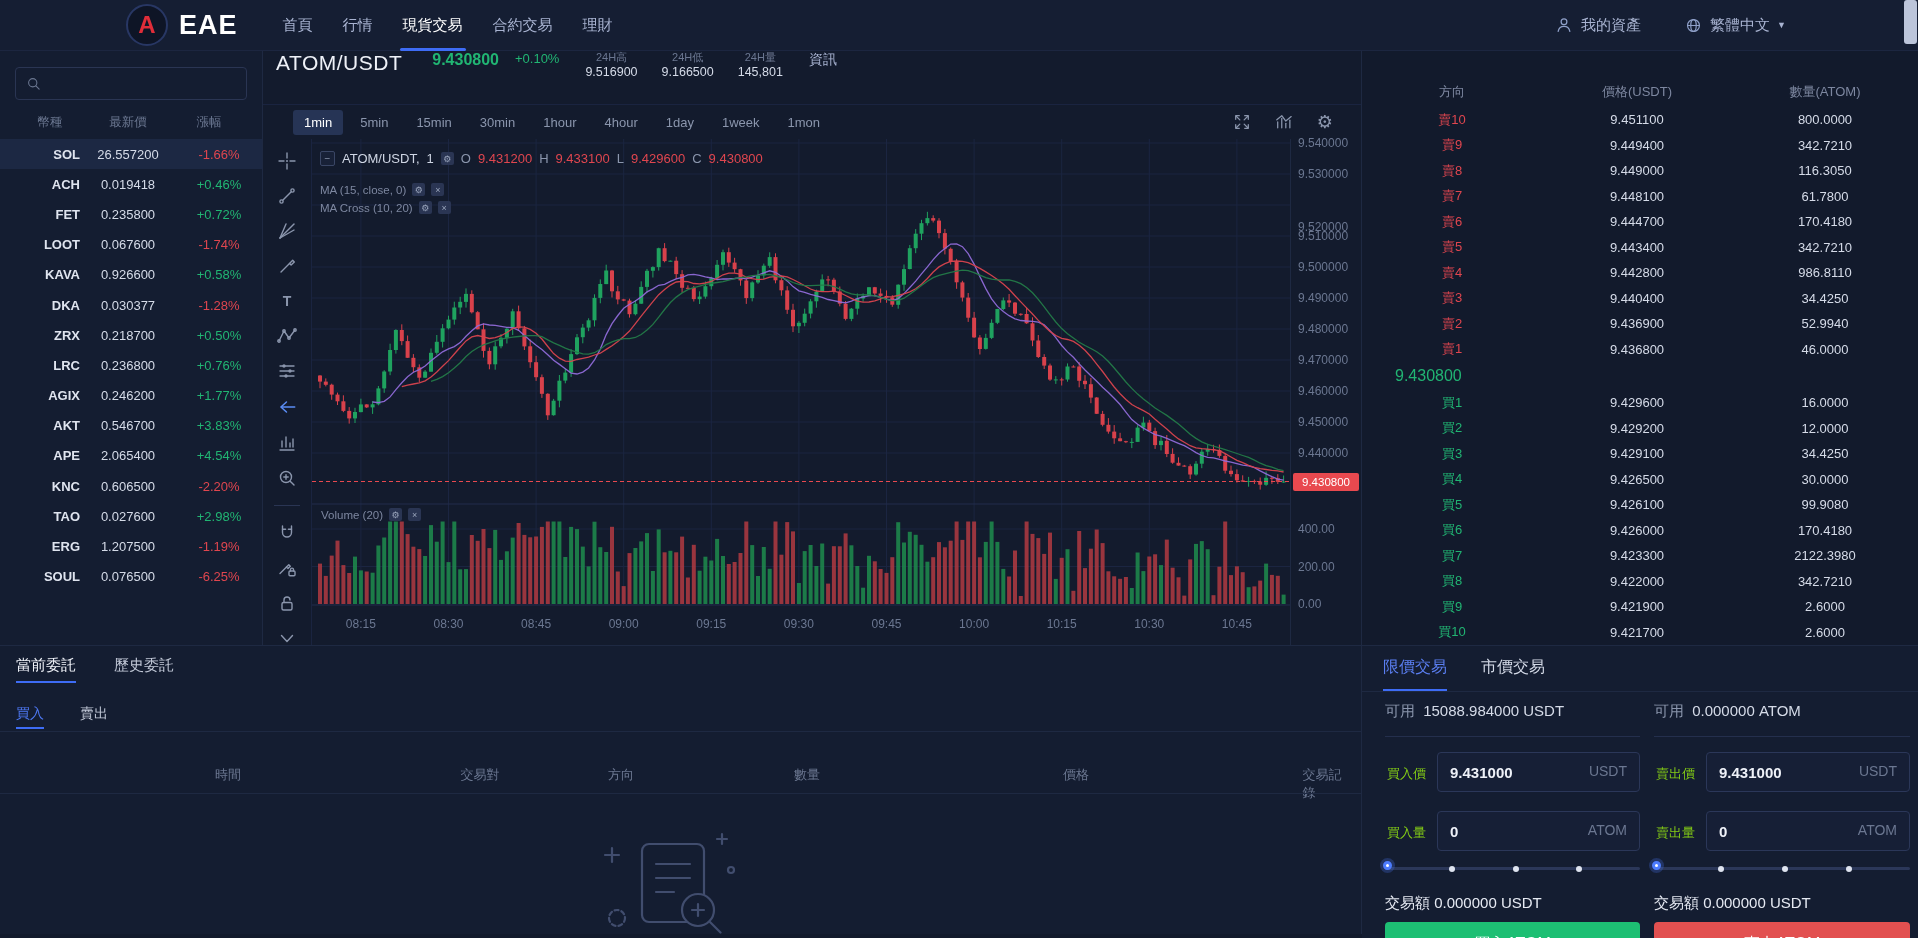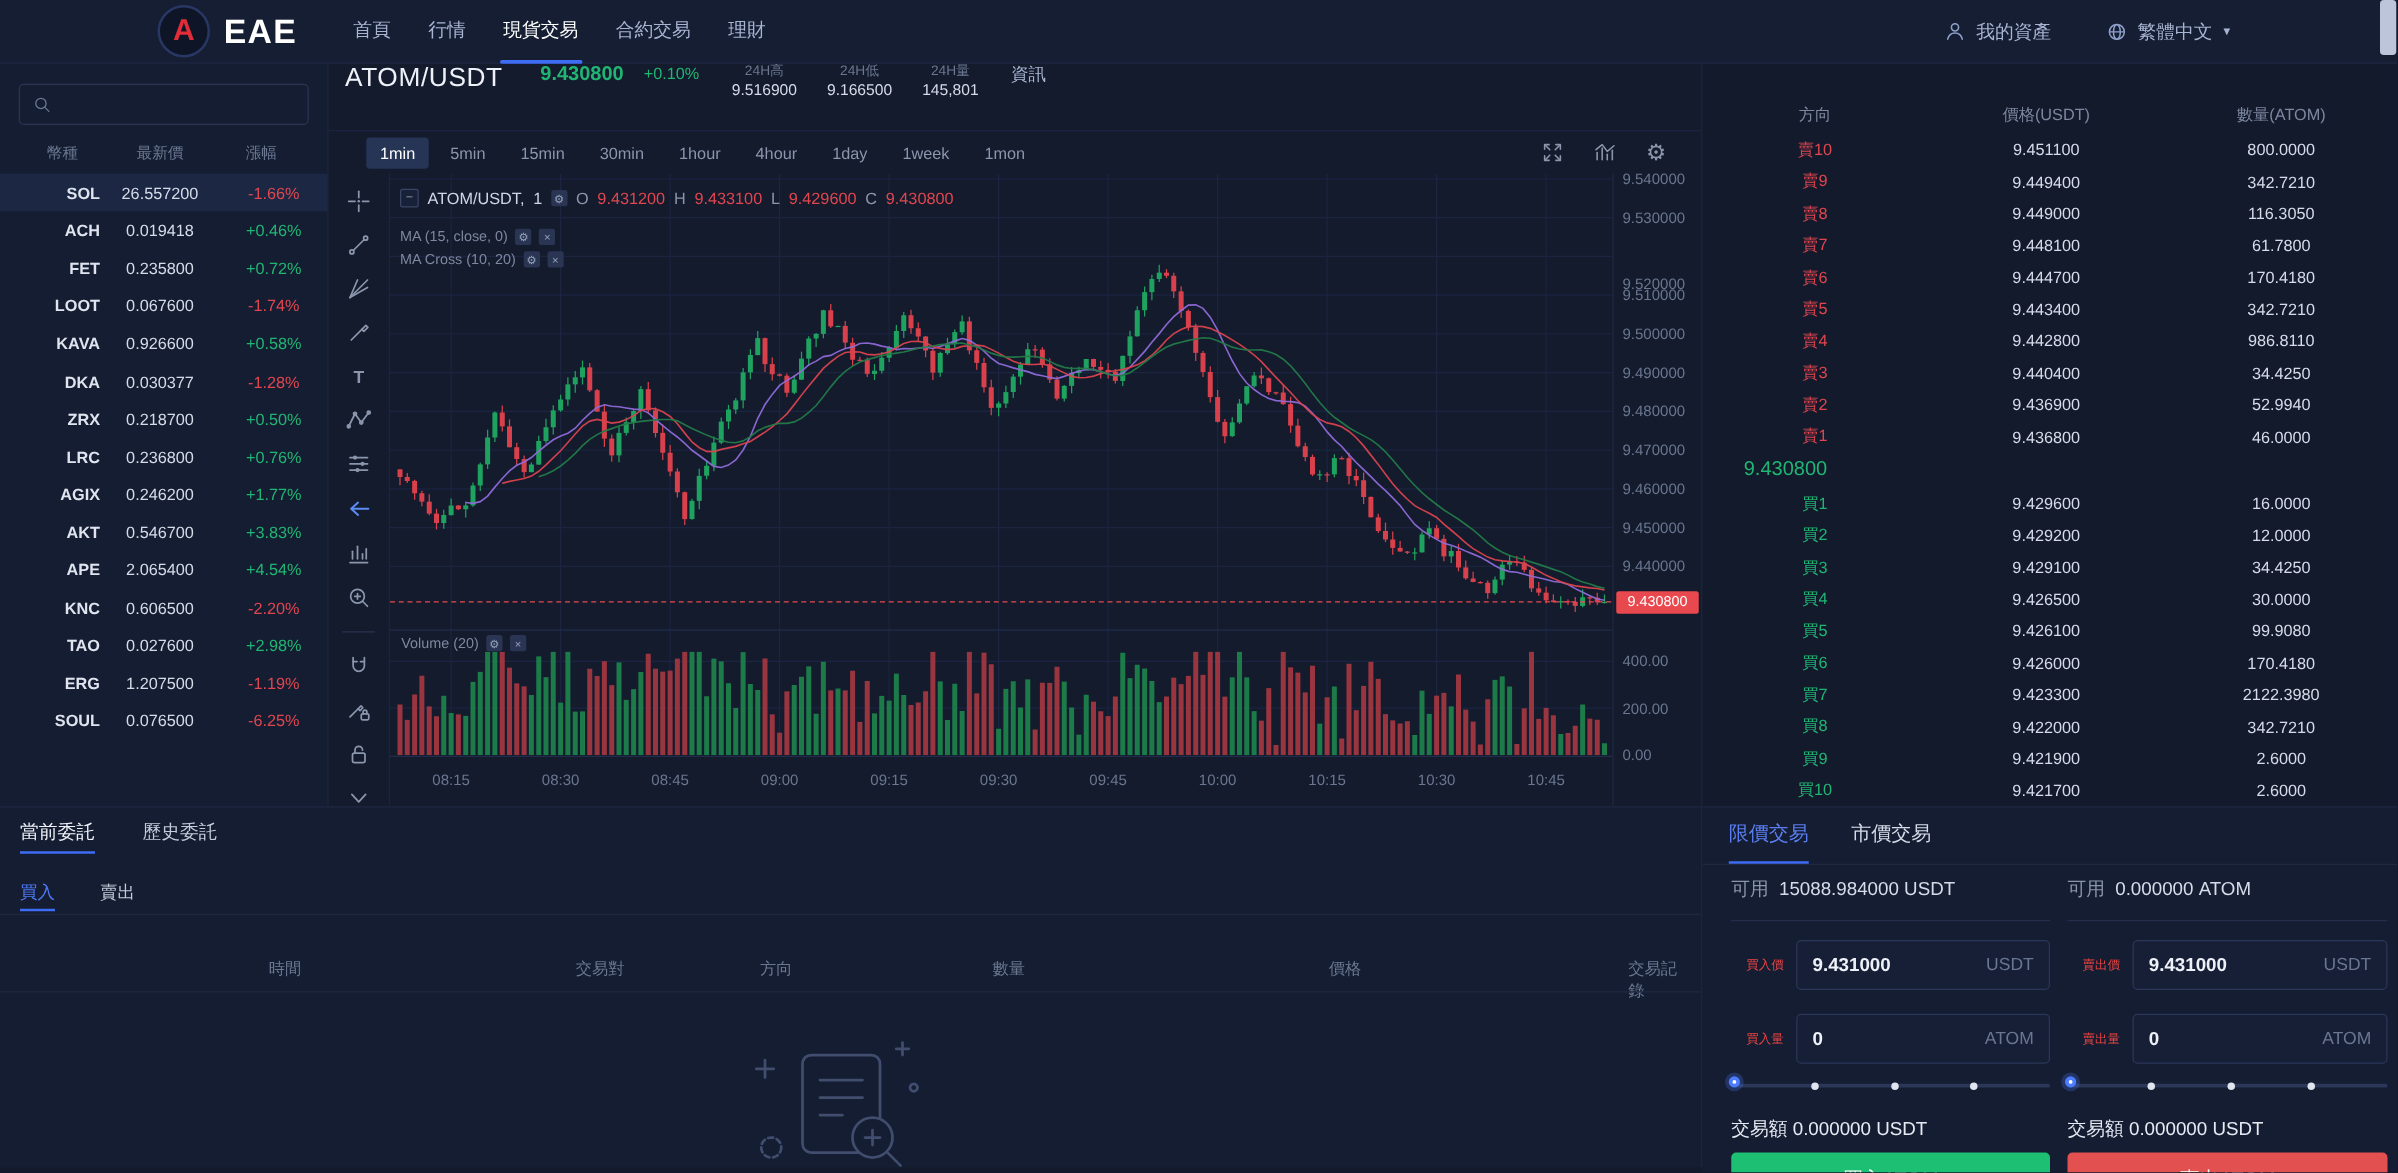--- a/index.html
+++ b/index.html
@@ -103,21 +103,21 @@
 .tp-tab.active::after{content:"";position:absolute;left:0;right:0;bottom:0;height:2px;background:#3e6cf5}
 .tp-body{position:absolute;left:0;top:46px;width:556px;height:247px}
 .tp-col{position:absolute;top:0;width:255px;height:247px}
 .tp-col.buy{left:23px}
 .tp-col.sell{left:292px;width:256px}
 .avail{position:absolute;left:0;top:10px;font-size:15px}
 .avail .a-label{color:#8b96ad}
 .avail .a-value{color:#d5dbe8;margin-left:4px}
 .col-div{position:absolute;left:0;top:44px;width:100%;border-top:1px solid #242f4d}
 .field-row{position:absolute;left:0;width:100%}
-.field-row .f-label{position:absolute;left:12px;font-size:10px;color:#ef4444;top:13px}
+.field-row .f-label{position:absolute;left:2px;font-size:13px;color:#84cc16;top:13px}
 .field-box{position:absolute;left:52px;right:0;height:40px;border:1px solid #2b3759;border-radius:4px;background:#161f36}
 .field-box input{position:absolute;left:12px;top:0;height:38px;width:120px;background:transparent;border:none;outline:none;color:#eef1f8;font-size:15px;font-weight:bold;font-family:"Liberation Sans",sans-serif}
 .field-box .unit{position:absolute;right:12px;top:10px;font-size:14px;color:#6b7791}
 .slider{position:absolute;left:0;width:100%;height:14px}
 .slider .track{position:absolute;left:0;right:0;top:6px;height:3px;background:#2b3759;border-radius:2px}
 .slider .dot{position:absolute;top:4.5px;width:6px;height:6px;border-radius:50%;background:#dfe4f0}
 .slider .handle{position:absolute;left:-2px;top:0;width:9px;height:9px;border-radius:50%;background:#fff;border:3px solid #4d7cfe;box-shadow:0 0 0 3px rgba(77,124,254,.25);cursor:pointer}
 .total-row{position:absolute;left:0;top:202px;font-size:15px;color:#e6eaf3}
 .trade-btn{position:absolute;left:0;top:230px;width:100%;height:44px;border:none;border-radius:4px;color:#fff;font-size:16px;cursor:pointer;font-family:"Liberation Sans",sans-serif}
 .trade-btn.buy-btn{background:#1dbf73}

